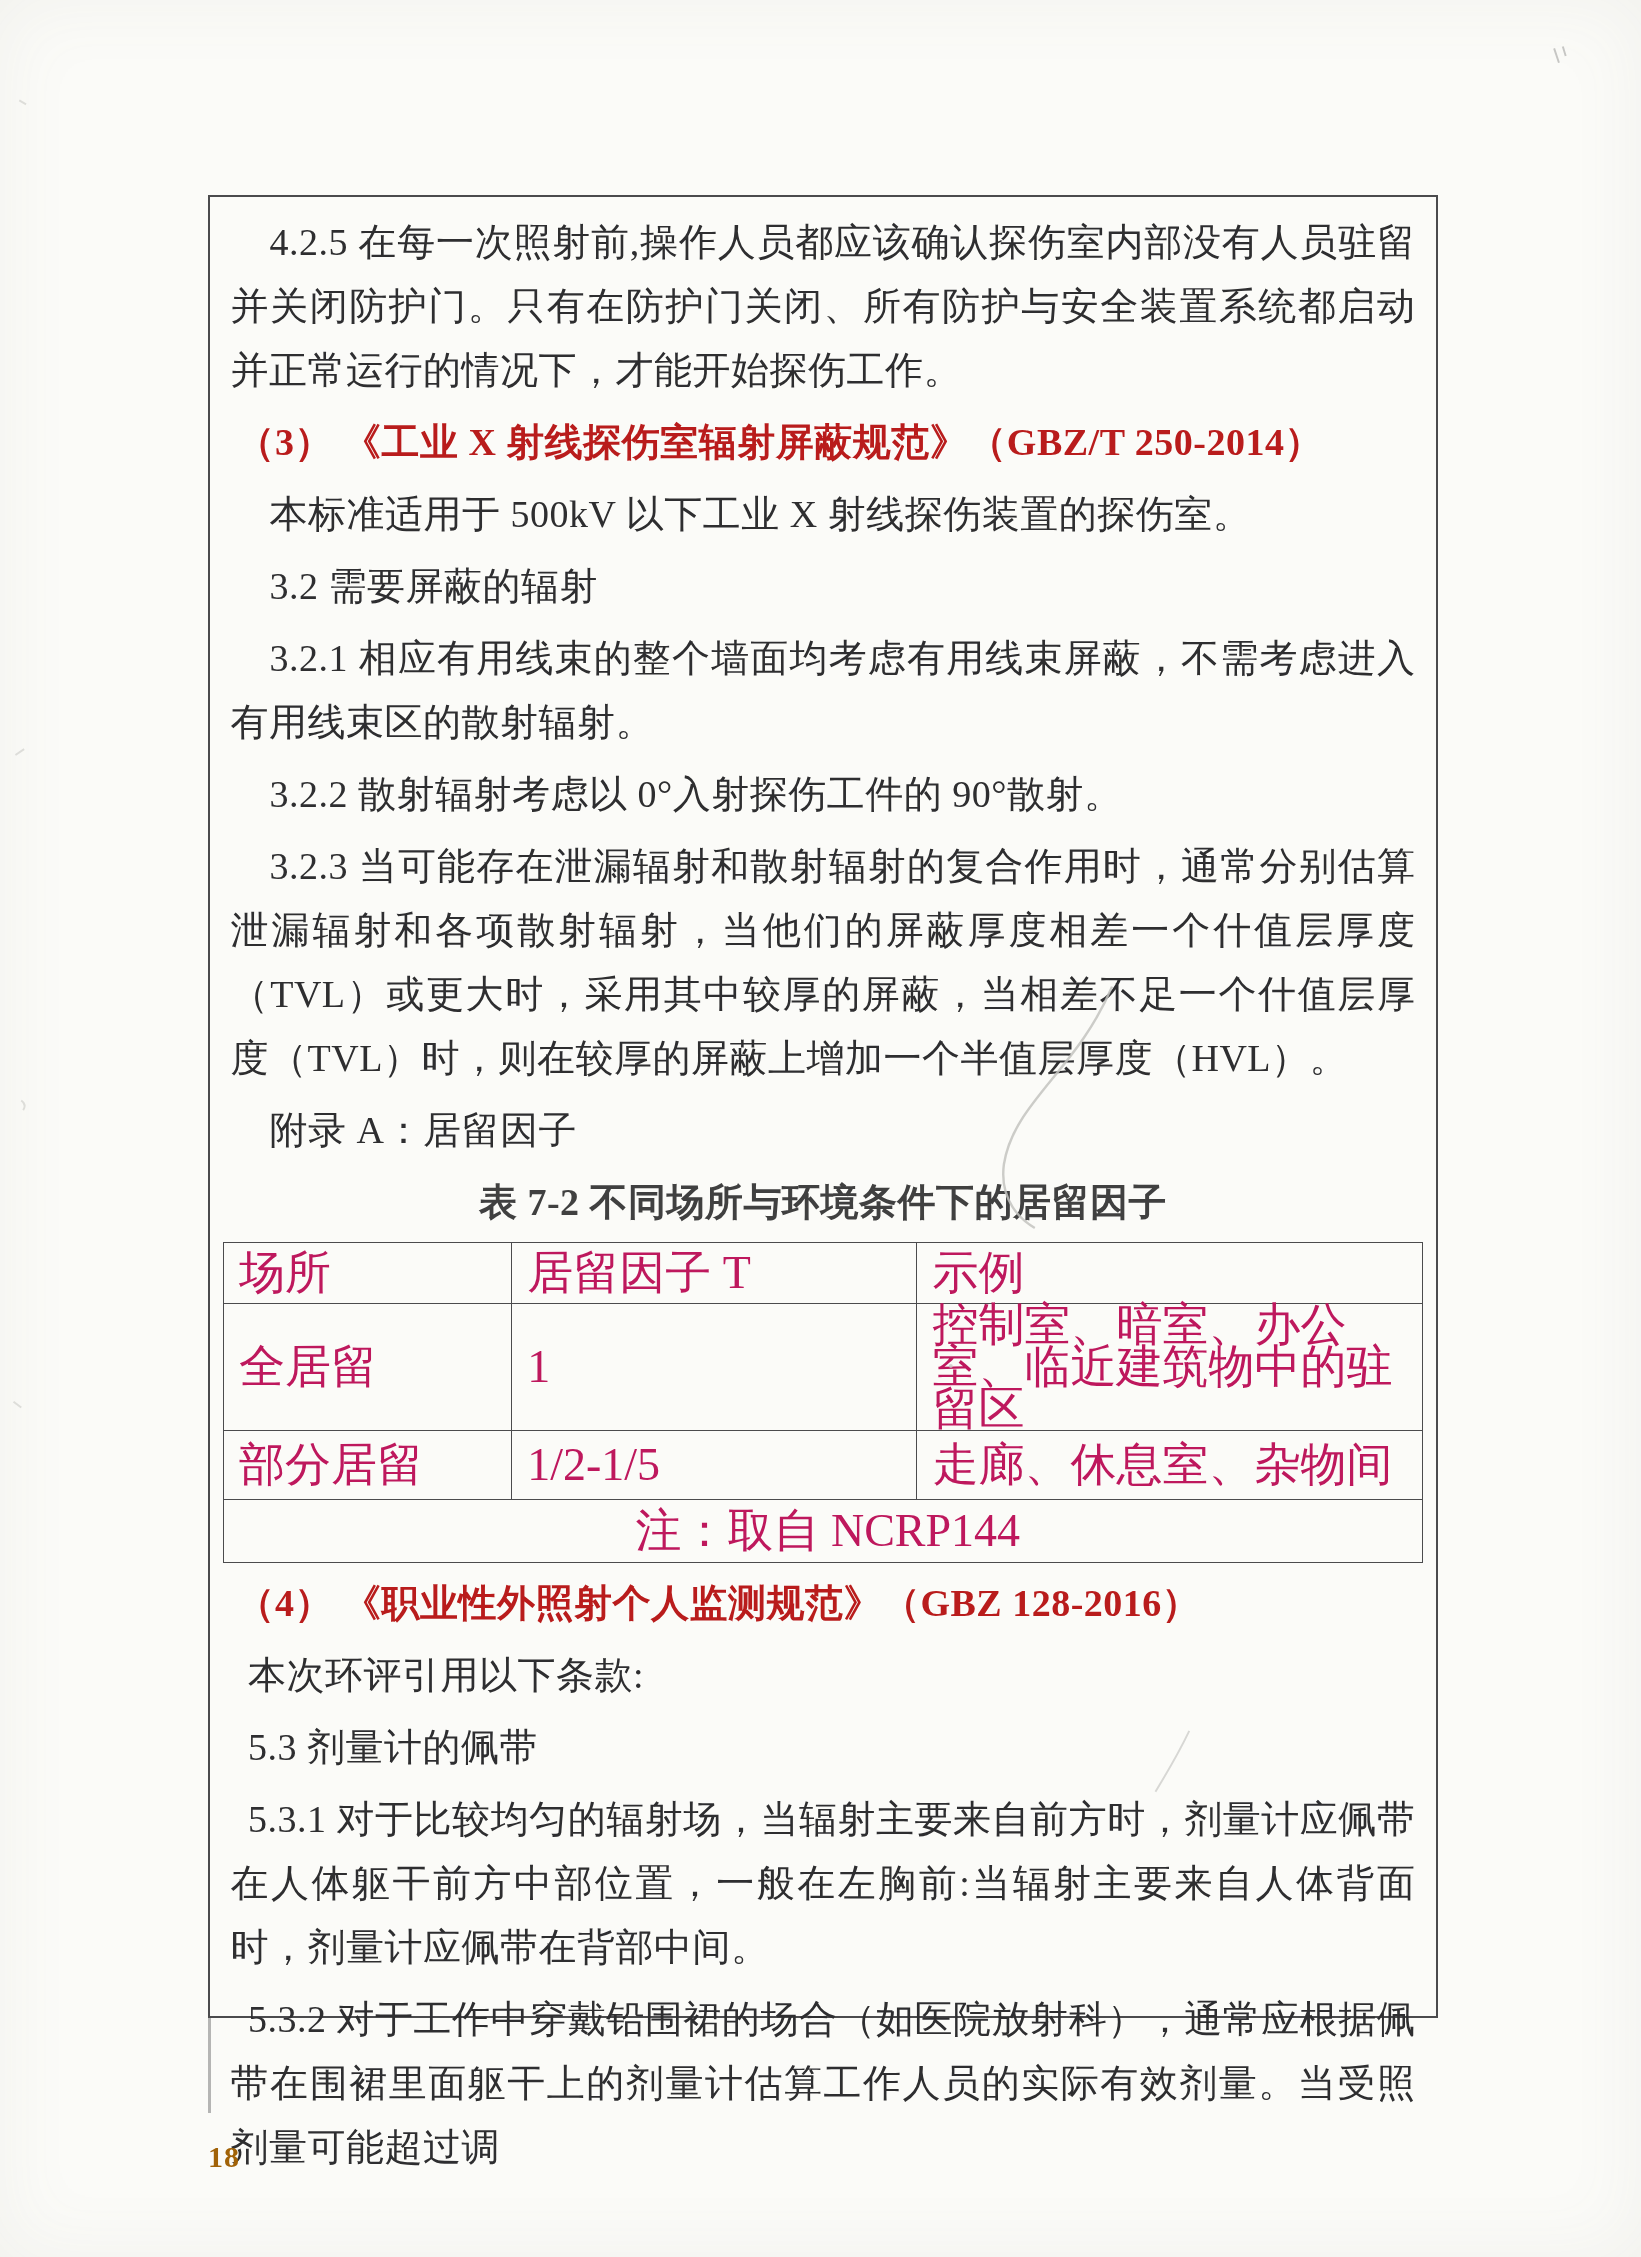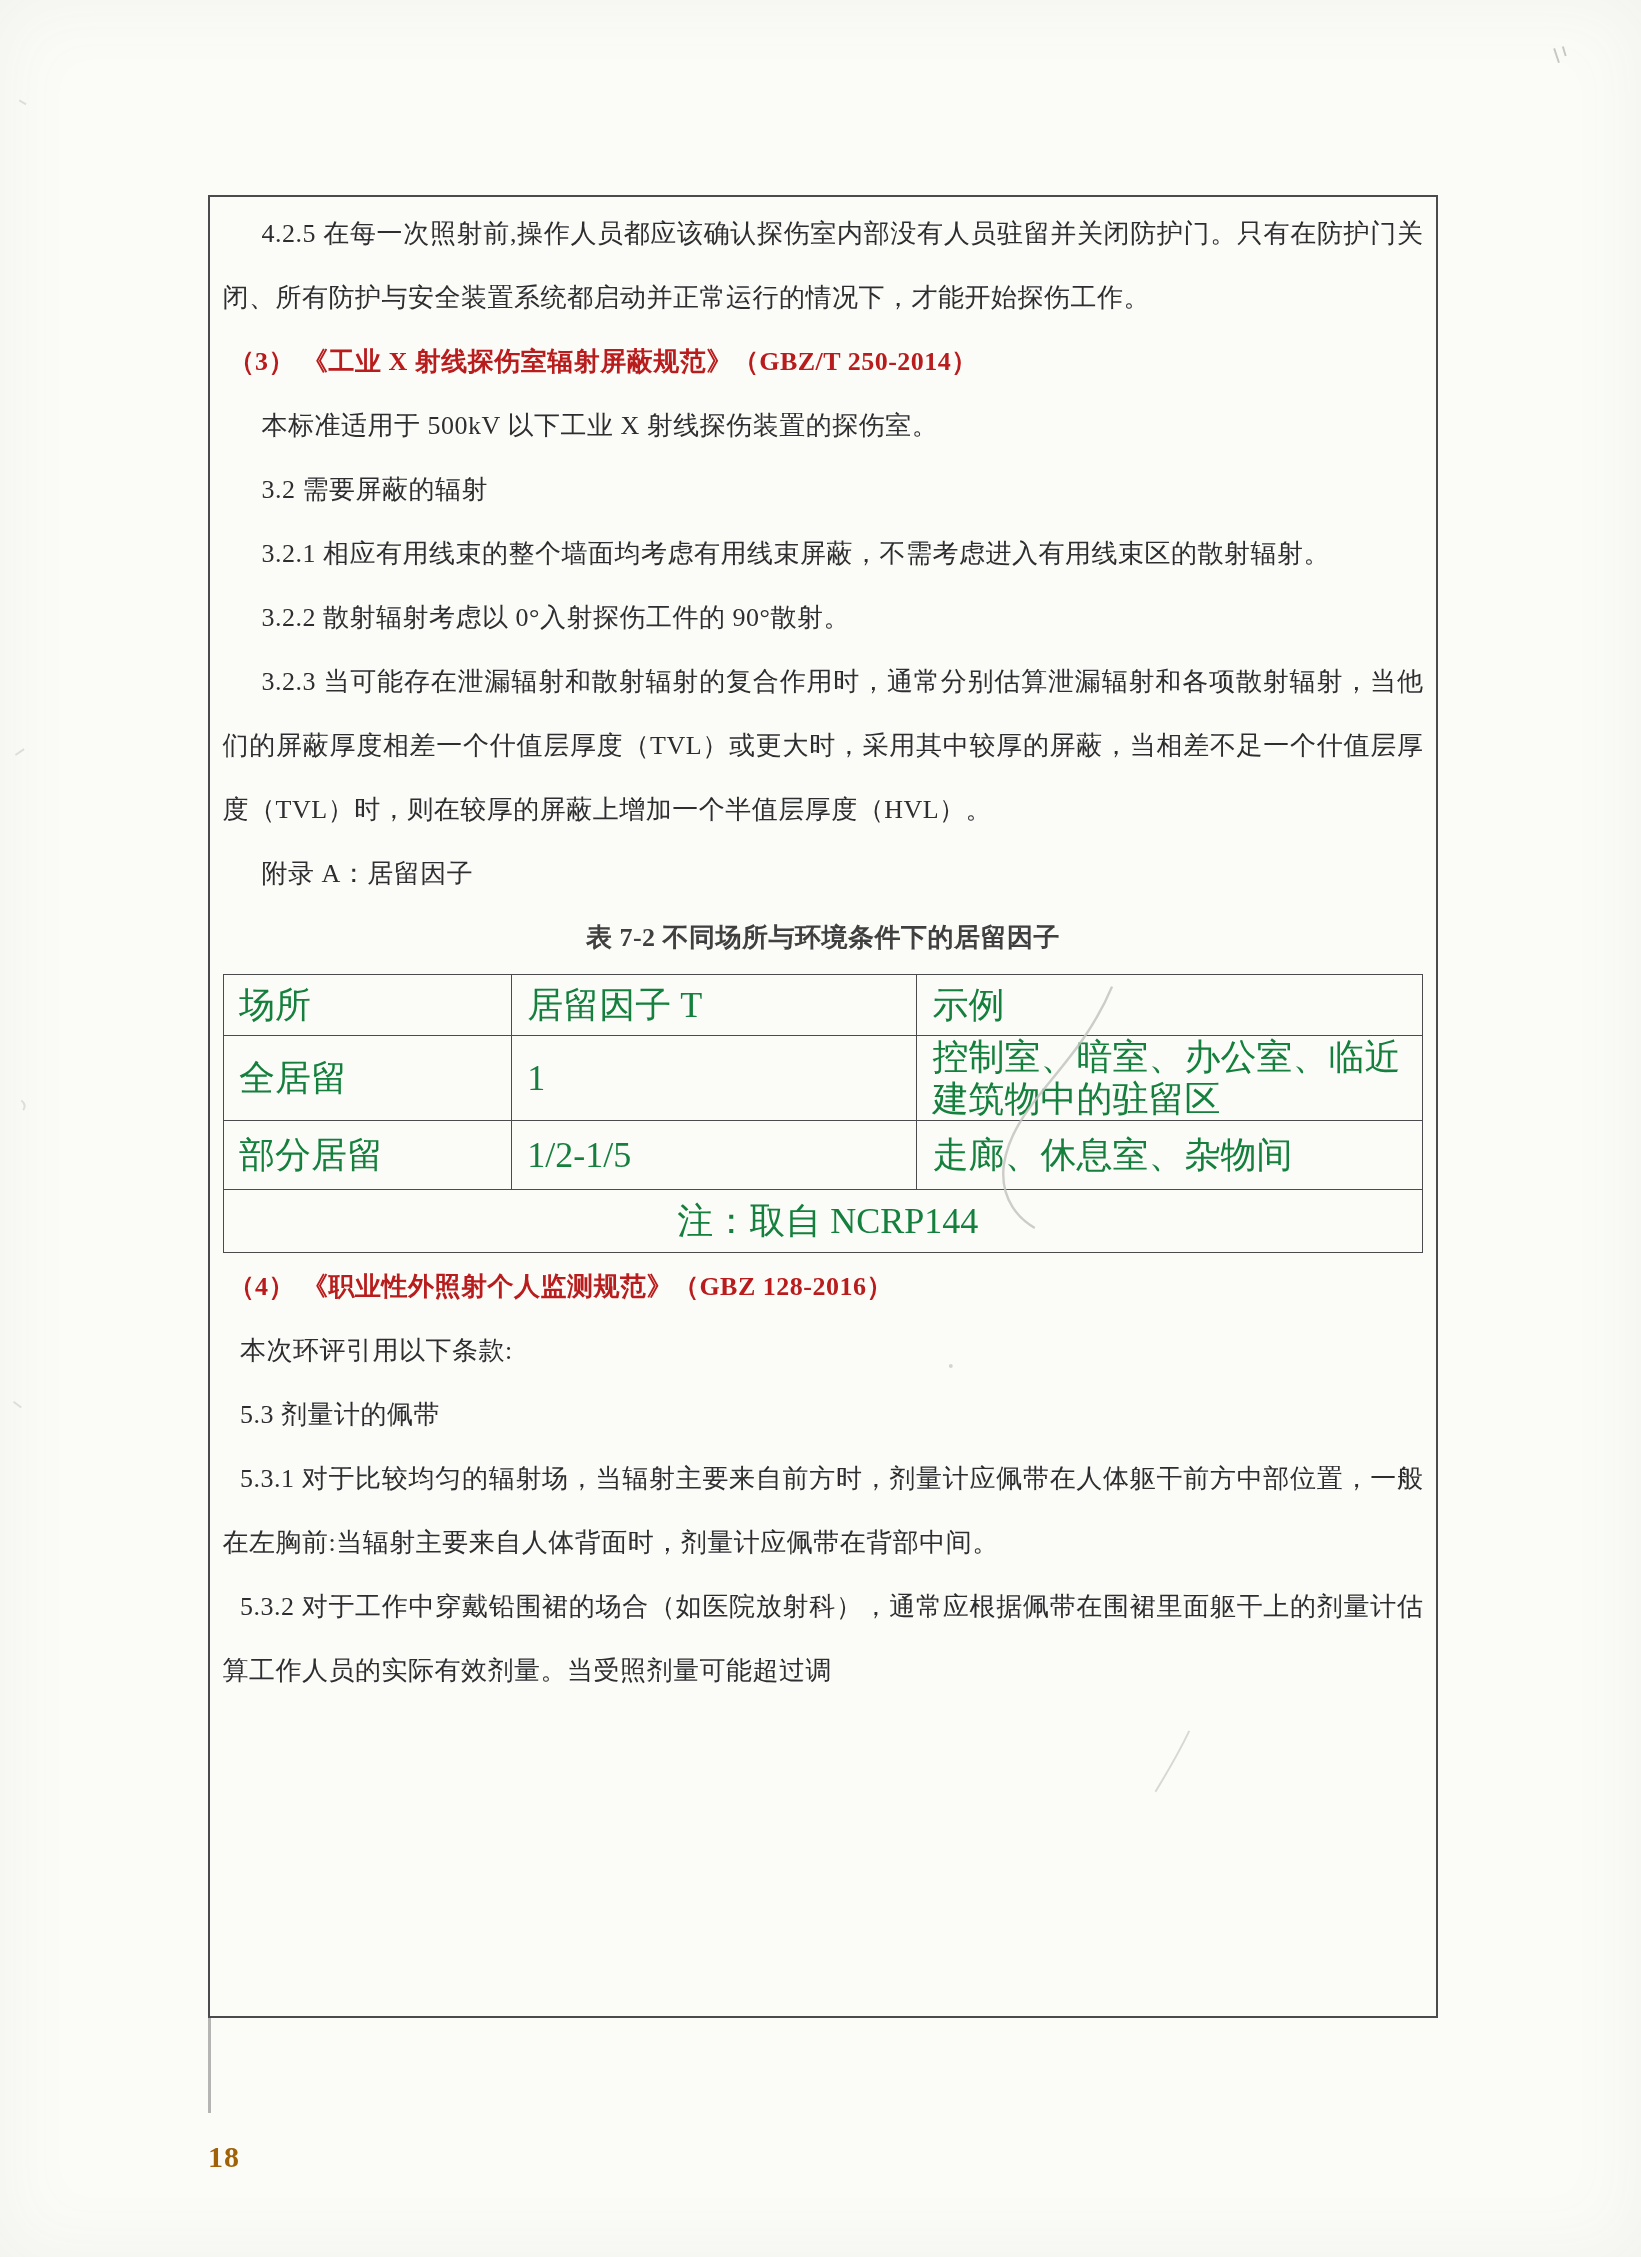--- a/index.html
+++ b/index.html
@@ -14,44 +14,44 @@
   }
   .content-box {
     position:absolute; left:208px; top:195px;
     width:1230px; height:1823px;
     border:2.9px solid #4b4b4d;
     box-sizing:border-box;
     padding:4.8px 12.6px 0 12.6px;
     background:transparent;
   }
   .para {
-    margin:0;
-    font-size:26px;
+    margin:8px;
+    font-size:38px;
     line-height:64px;
     text-align:justify;
     text-justify:inter-ideograph;
     letter-spacing:0.5px;
   }
   .p3 { text-indent:39px; }
   .p4 { text-indent:17.4px; }
   .heading { font-weight:bold; color:#b91c1c; text-indent:5.8px; text-align:left; }
   .caption { font-weight:bold; color:#404040; text-align:center; text-indent:0; }
   table.occupancy {
     width:100%;
     border-collapse:collapse;
     table-layout:fixed;
     margin:3.9px 0 1.9px 0;
   }
   table.occupancy td {
     border:1.9px solid #4b4b4d;
-    font-size:36px;
+    font-size:46px;
     line-height:42px;
     padding:0 5.8px 0 15.4px;
     vertical-align:middle;
-    color:#15803d;
+    color:#be185d;
   }
   tr.hdr td { height:60px; }
   tr.datarow td { height:68px; }
   tr.noterow td { height:62px;text-align:center; }
   .col1 { width:23.5%; }
   .col2 { width:33.8%; }
   .col3 { width:42.7%; }
   .page-number {
     position:absolute; top:2140px; left:208px; width:1230px;
     text-align:left;

